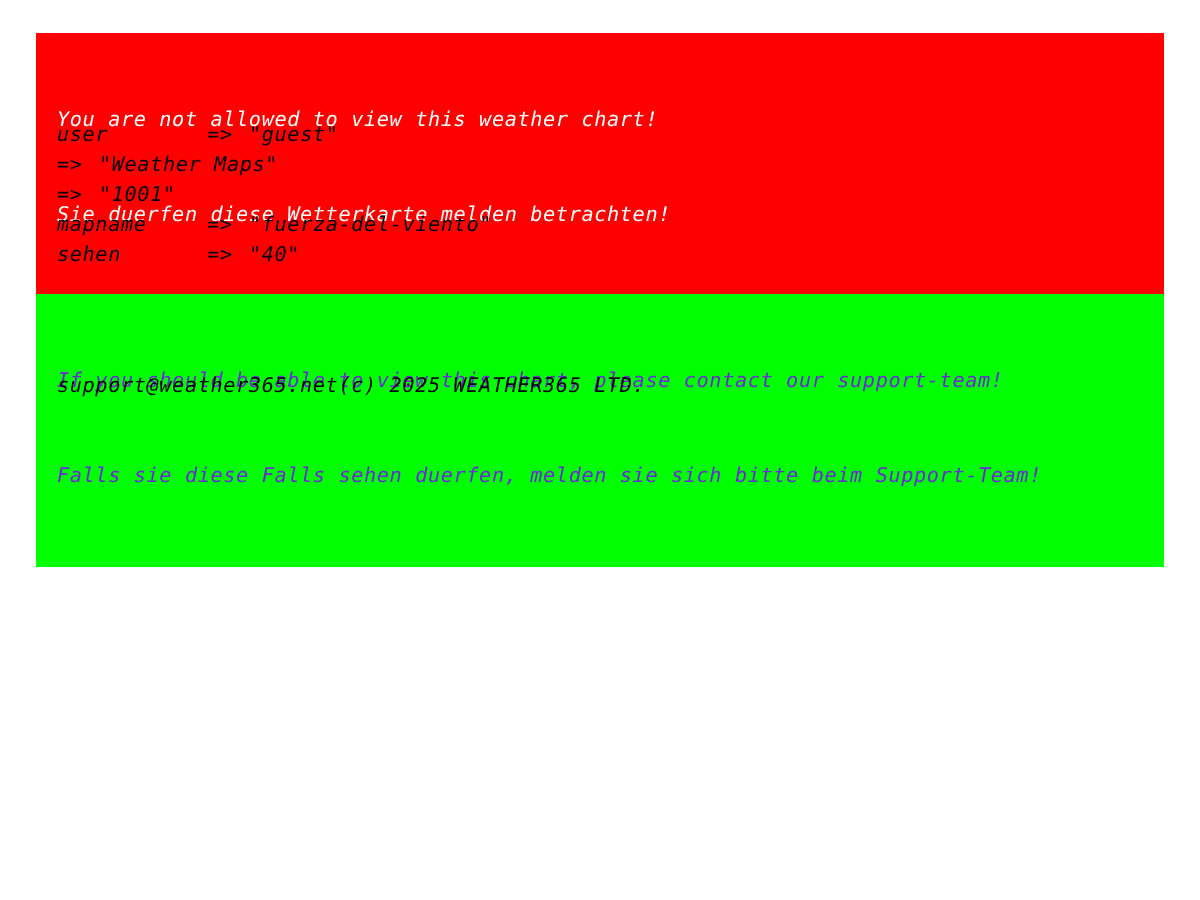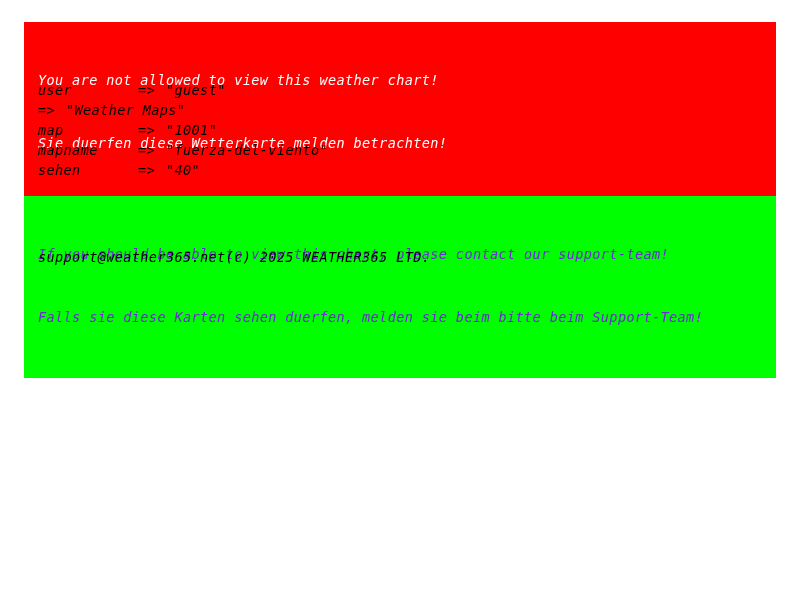--- a/index.html
+++ b/index.html
@@ -98,39 +98,38 @@
     <div class="param-row">
       <span class="param-key">user</span>
       <span class="param-arrow">=&gt;</span>
       <span class="param-val">"guest"</span>
     </div>
     <div class="param-row">
       <span class="param-arrow">=&gt;</span>
       <span class="param-val">"Weather Maps"</span>
     </div>
     <div class="param-row">
-      <span class="param-key">map</span>
       <span class="param-arrow">=&gt;</span>
       <span class="param-val">"1001"</span>
     </div>
     <div class="param-row">
       <span class="param-key">mapname</span>
       <span class="param-arrow">=&gt;</span>
       <span class="param-val">"fuerza-del-viento"</span>
     </div>
     <div class="param-row">
       <span class="param-key">sehen</span>
       <span class="param-arrow">=&gt;</span>
       <span class="param-val">"40"</span>
     </div>
   </div>
 
   <div class="banner banner-info">
     <span class="banner-line">If you should be able to view this chart, please contact our support-team!</span>
-    <span class="banner-line">Falls sie diese Karten sehen duerfen, melden sie beim bitte beim Support-Team!</span>
+    <span class="banner-line">Falls sie diese Falls sehen duerfen, melden sie sich bitte beim Support-Team!</span>
   </div>
 
   <div class="footer">
     <span class="footer-left">support@weather365.net</span>
     <span class="footer-right">(c) 2025 WEATHER365 LTD.</span>
   </div>
 
 </div>
 
 </body></html>

